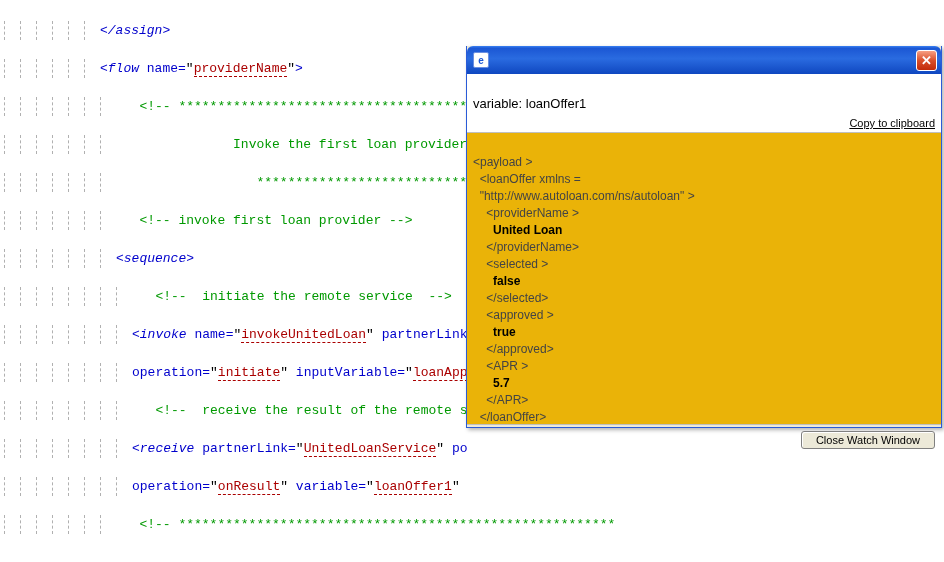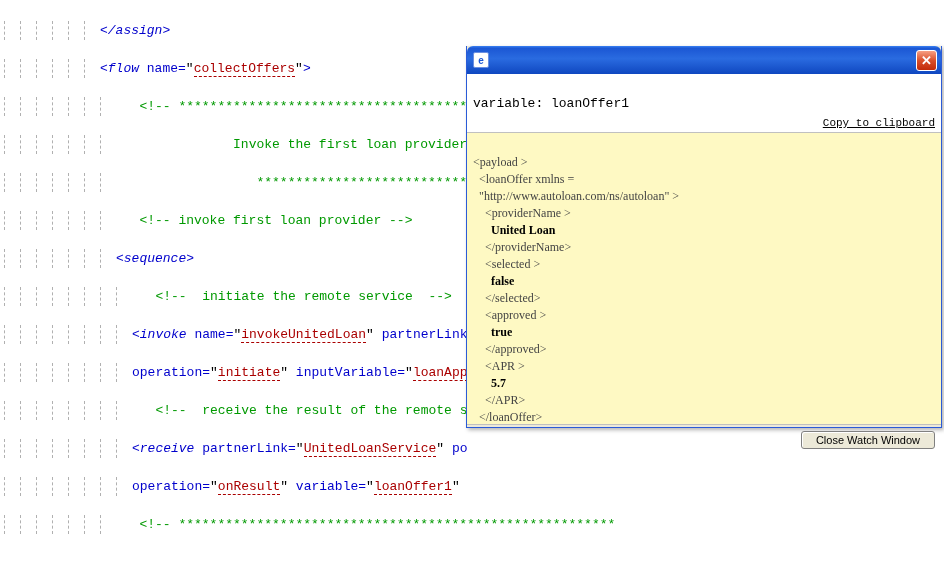--- a/index.html
+++ b/index.html
@@ -74,36 +74,36 @@
     font-size: 13px;
     cursor: pointer;
   }
   .dlg-toolbar {
     background:#fff;
     border-bottom:1px solid #c0c0c0;
     padding: 3px 6px;
     display:flex;
     align-items:center;
     font-size: 13px;
-    font-family: Liberation Mono, monospace;
+    font-family: Liberation Sans, sans-serif;
   }
   .dlg-toolbar .copy {
     margin-left:auto;
     color:#000;
     text-decoration: underline;
     cursor:pointer;
     font-size:11px;
     margin-top:40px;
   }
   .dlg-content {
-    background:#fef9c3;
+    background:#eab308;
     margin: 0;
     height: 292px;
     overflow-y: scroll;
-    font-family: Liberation Serif, serif;
+    font-family: Liberation Sans, sans-serif;
     font-size: 12px;
     line-height: 17px;
     color:#444;
     padding: 4px 6px;
     border-bottom:1px solid #c0c0c0;
     white-space: pre;
   }
   .dlg-content .xn { color:#444; }
   .dlg-content .xv { color:#000; font-weight:bold; }
   .dlg-footer {
@@ -125,21 +125,21 @@
   .dlg-content::-webkit-scrollbar { width: 16px; }
   .dlg-content::-webkit-scrollbar-track { background:#eee7d7; border-left:1px solid #d0c8b0;}
   .dlg-content::-webkit-scrollbar-thumb { background: linear-gradient(to right,#dbe6fb,#b6cdf5); border:1px solid #8aa6e0; border-radius:2px;}
   .dlg-content::-webkit-scrollbar-button { background:#dbe6fb; border:1px solid #8aa6e0; height:16px;}
 </style>
 </head>
 <body>
 
 <div class="code-area">
 <span class="ln"><span class="guide"></span><span class="guide"></span><span class="guide"></span><span class="guide"></span><span class="guide"></span><span class="guide"></span><span class="tag">&lt;/assign&gt;</span></span>
-<span class="ln"><span class="guide"></span><span class="guide"></span><span class="guide"></span><span class="guide"></span><span class="guide"></span><span class="guide"></span><span class="tag">&lt;flow </span><span class="attrname">name=</span>"<span class="attrval">collectOffers</span>"<span class="tag">&gt;</span></span>
+<span class="ln"><span class="guide"></span><span class="guide"></span><span class="guide"></span><span class="guide"></span><span class="guide"></span><span class="guide"></span><span class="tag">&lt;flow </span><span class="attrname">name=</span>"<span class="attrval">providerName</span>"<span class="tag">&gt;</span></span>
 <span class="ln"><span class="guide"></span><span class="guide"></span><span class="guide"></span><span class="guide"></span><span class="guide"></span><span class="guide"></span><span class="guide"></span>   <span class="comment">&lt;!-- ********************************************************</span></span>
 <span class="ln"><span class="guide"></span><span class="guide"></span><span class="guide"></span><span class="guide"></span><span class="guide"></span><span class="guide"></span><span class="guide"></span>               <span class="comment">Invoke the first loan provider (Un</span></span>
 <span class="ln"><span class="guide"></span><span class="guide"></span><span class="guide"></span><span class="guide"></span><span class="guide"></span><span class="guide"></span><span class="guide"></span>                  <span class="comment">**********************************</span></span>
 <span class="ln"><span class="guide"></span><span class="guide"></span><span class="guide"></span><span class="guide"></span><span class="guide"></span><span class="guide"></span><span class="guide"></span>   <span class="comment">&lt;!-- invoke first loan provider --&gt;</span></span>
 <span class="ln"><span class="guide"></span><span class="guide"></span><span class="guide"></span><span class="guide"></span><span class="guide"></span><span class="guide"></span><span class="guide"></span><span class="tag">&lt;sequence&gt;</span></span>
 <span class="ln"><span class="guide"></span><span class="guide"></span><span class="guide"></span><span class="guide"></span><span class="guide"></span><span class="guide"></span><span class="guide"></span><span class="guide"></span>   <span class="comment">&lt;!--  initiate the remote service  --&gt;</span></span>
 <span class="ln"><span class="guide"></span><span class="guide"></span><span class="guide"></span><span class="guide"></span><span class="guide"></span><span class="guide"></span><span class="guide"></span><span class="guide"></span><span class="tag">&lt;invoke </span><span class="attrname">name=</span>"<span class="attrval">invokeUnitedLoan</span>"<span class="attrname"> partnerLink</span></span>
 <span class="ln"><span class="guide"></span><span class="guide"></span><span class="guide"></span><span class="guide"></span><span class="guide"></span><span class="guide"></span><span class="guide"></span><span class="guide"></span><span class="attrname">operation=</span>"<span class="attrval">initiate</span>"<span class="attrname"> inputVariable=</span>"<span class="attrval">loanApp</span></span>
 <span class="ln"><span class="guide"></span><span class="guide"></span><span class="guide"></span><span class="guide"></span><span class="guide"></span><span class="guide"></span><span class="guide"></span><span class="guide"></span>   <span class="comment">&lt;!--  receive the result of the remote se</span></span>
 <span class="ln"><span class="guide"></span><span class="guide"></span><span class="guide"></span><span class="guide"></span><span class="guide"></span><span class="guide"></span><span class="guide"></span><span class="guide"></span><span class="tag">&lt;receive </span><span class="attrname">partnerLink=</span>"<span class="attrval">UnitedLoanService</span>"<span class="attrname"> po</span></span>

